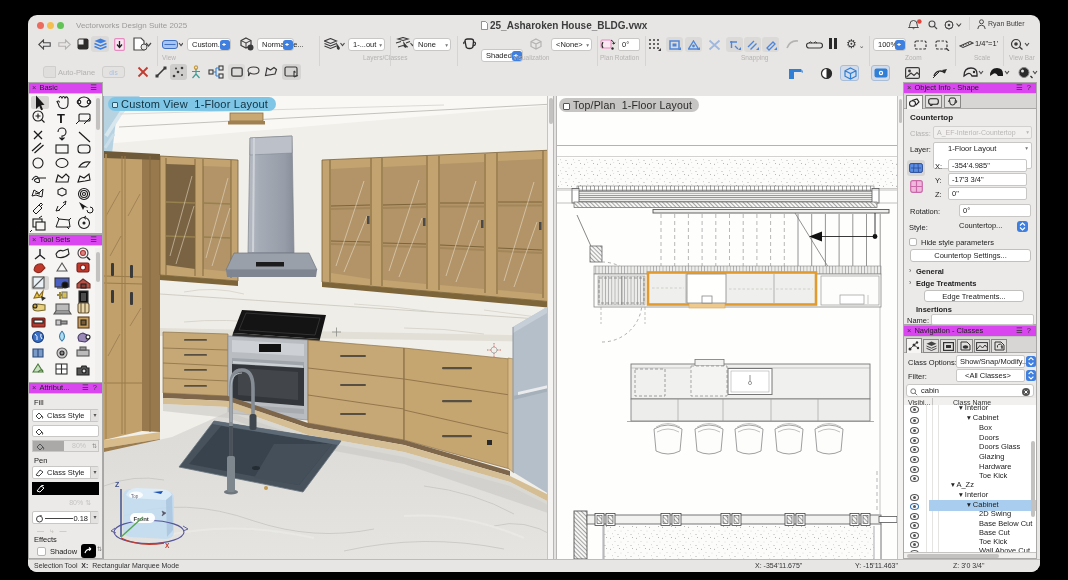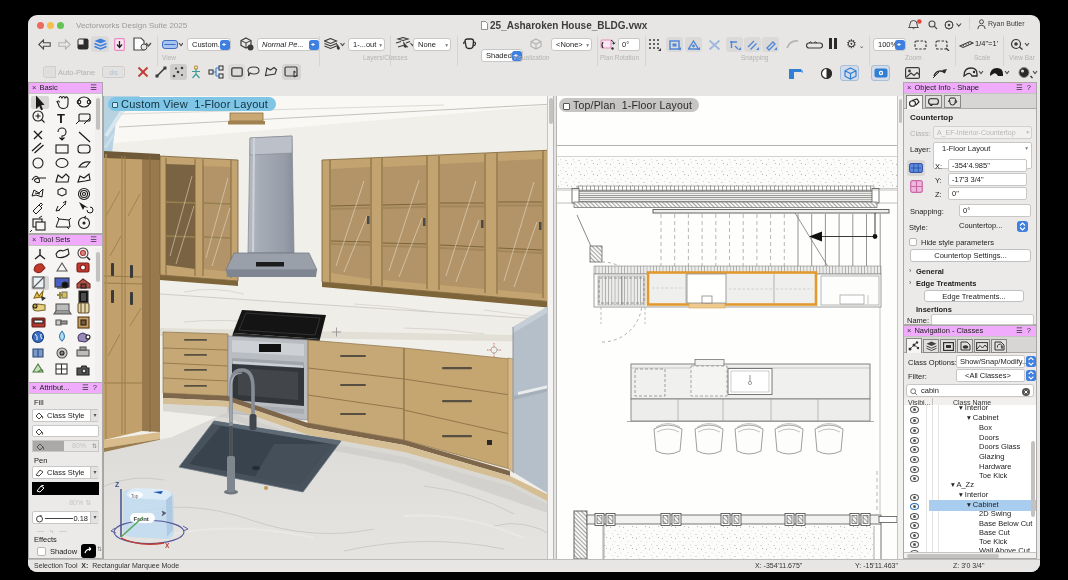--- a/index.html
+++ b/index.html
@@ -9,21 +9,21 @@
 #winbg{position:absolute;left:28px;top:15px;width:1012px;height:557px;background:#E8E6E5;border-radius:9px;}
 .grplabel{position:absolute;font-size:6.5px;color:#B5B3B1;white-space:nowrap;}
 .vsep{position:absolute;width:1px;background:#D6D4D2;}
 .dd{position:absolute;height:13px;background:#FFFFFF;border:1px solid #C9C7C5;border-radius:3px;font-size:7.5px;color:#222;line-height:11px;padding-left:4px;white-space:nowrap;}
 .dd .sp{position:absolute;right:0.5px;top:0.5px;width:10px;height:10px;background:#3E7FE0;border-radius:2.5px;}
 .dd .sp:after{content:"";position:absolute;left:2.6px;top:1.2px;border:2.4px solid transparent;border-bottom-color:#fff;}
 .dd .sp:before{content:"";position:absolute;left:2.6px;bottom:1.2px;border:2.4px solid transparent;border-top-color:#fff;}
 .dd .ch{position:absolute;right:2px;top:1px;font-size:5.5px;color:#777;}
 .snapbox{position:absolute;width:17px;height:15px;background:#DCDAD9;border-radius:3px;}
 .pal{position:absolute;background:#ECEAE9;border:1px solid #ABA9A7;}
-.palhead{height:11px;background:#f0abfc;border-bottom:1px solid #C6C4C2;font-size:7.5px;color:#222;line-height:10px;padding-left:3px;position:relative;}
+.palhead{height:11px;background:#d946ef;border-bottom:1px solid #C6C4C2;font-size:7.5px;color:#222;line-height:10px;padding-left:3px;position:relative;}
 .palhead .hx{margin-right:3px;color:#333;}
 .palhead .hh{position:absolute;right:4px;top:0;color:#333;letter-spacing:1px;}
 .field{position:absolute;background:#fff;border:1px solid #C9C7C5;border-radius:2px;font-size:7.5px;color:#222;line-height:11px;padding-left:3px;white-space:nowrap;}
 .lbl{position:absolute;font-size:7.5px;color:#222;white-space:nowrap;}
 .thumb{position:absolute;background:#C4C2C0;border-radius:3px;}
 .eye{position:absolute;left:6px;width:9px;height:7px;border:1px solid #555;border-radius:50%;}
 .eye:after{content:"";position:absolute;left:2px;top:1px;width:3px;height:3px;background:#555;border-radius:50%;}
 svg{display:block;}
 </style>
 </head>
@@ -91,21 +91,21 @@
         <rect x="0.5" y="0.5" width="15" height="8" rx="2.5" fill="#A8C4F0" stroke="#3E6FC0" stroke-width="1"></rect>
         <path d="M2.5 4.5 h11" stroke="#3E6FC0" stroke-width="1"></path>
         <path d="M17 3 l2 2.5 l2 -2.5" fill="none" stroke="#4a4a4a" stroke-width="1.2"></path>
       </svg>
     <div class="dd" style="left:187px;top:38px;width:44px;">Custom...<span class="sp"></span></div>
     <svg class="abs" style="left:240px;top:37px;" width="14" height="14" viewBox="0 0 14 14">
         <path d="M6 1 L11 3.5 V8.5 L6 11 L1 8.5 V3.5 Z" fill="none" stroke="#3a3a3a" stroke-width="1.2"></path>
         <path d="M1 3.5 L6 6 L11 3.5 M6 6 V11" fill="none" stroke="#3a3a3a" stroke-width="1"></path>
         <circle cx="10.5" cy="10.5" r="3" fill="#3a3a3a"></circle>
       </svg>
-    <div class="dd" style="left:257px;top:38px;width:63px;font-style:italic;">Normal Pe...<span class="sp"></span></div>
+    <div class="dd" style="left:257px;top:38px;width:37px;">Normal Pe...<span class="sp"></span></div>
     <div class="vsep" style="left:319px;top:36px;height:30px;"></div>
     <svg class="abs" style="left:324px;top:38px;" width="21" height="13" viewBox="0 0 21 13">
         <path d="M6.5 0.5 L12.5 3 L6.5 5.5 L0.5 3 Z M0.5 5.5 L6.5 8 L12.5 5.5 M0.5 8 L6.5 10.5 L12.5 8" fill="none" stroke="#3a3a3a" stroke-width="1.1"></path>
         <path d="M12 4 l4 6 l-1 2 l-2-1 z" fill="#3a3a3a"></path>
         <path d="M16.5 5 l2 2.5 l2 -2.5" fill="none" stroke="#4a4a4a" stroke-width="1.2"></path>
       </svg>
     <div class="dd" style="left:348px;top:38px;width:37px;">1-...out<span class="ch">▾</span></div>
     <div class="vsep" style="left:390px;top:36px;height:30px;"></div>
     <svg class="abs" style="left:394px;top:37px;" width="21" height="14" viewBox="0 0 21 14">
         <path d="M4 2 l5-1.5 5 1.5 -5 1.5 z M2 6 l5-1.5 M12 6 l4-1.5 M4 10 l5-1.5 5 1.5" fill="none" stroke="#3a3a3a" stroke-width="1.1"></path>
@@ -908,37 +908,37 @@
       <svg class="abs" style="left:43px;top:3px;" width="11" height="9" viewBox="0 0 11 9">
           <path d="M2.5 2.5 Q2.5 1 4 1 L7 1 Q8.5 1 8.5 2.5 L8 6 Q8 8 5.5 8 Q3 8 3 6 Z" fill="none" stroke="#222" stroke-width="1"></path>
           <path d="M8.5 3 Q10.5 3.5 9.5 5.5 L8 6" fill="none" stroke="#222" stroke-width="0.9"></path>
           <path d="M2.7 3 Q1 3.5 1.8 5" fill="none" stroke="#222" stroke-width="0.9"></path>
         </svg>
     </div>
     <div class="abs" style="left:6px;top:30px;font-size:8px;font-weight:bold;color:#222;">Countertop</div>
     <div class="abs" style="left:6px;top:46px;font-size:7.5px;color:#B3B1AF;">Class:</div>
     <div class="abs" style="left:29px;top:43px;width:99px;height:13px;background:#F2F0EF;border:1px solid #D2D0CE;border-radius:2px;font-size:7px;color:#B9B7B5;line-height:11px;padding-left:3px;">A_EF-Interior-Countertop <span style="float:right;margin-right:2px;font-size:5.5px;line-height:11px;">▾</span></div>
     <div class="abs" style="left:6px;top:62px;font-size:7.5px;color:#222;">Layer:</div>
-    <div class="abs" style="left:29px;top:59px;width:99px;height:27px;background:#fff;border:1px solid #C9C7C5;border-radius:2px;font-size:7.5px;color:#222;line-height:11px;padding-left:8px;">1-Floor Layout <span style="float:right;margin-right:3px;color:#777;font-size:5.5px;line-height:11px;">▾</span></div>
+    <div class="abs" style="left:29px;top:59px;width:99px;height:27px;background:#fff;border:1px solid #C9C7C5;border-radius:2px;font-size:7.5px;color:#222;line-height:11px;padding-left:14px;">1-Floor Layout <span style="float:right;margin-right:3px;color:#777;font-size:5.5px;line-height:11px;">▾</span></div>
     <div class="abs" style="left:3px;top:77px;width:18px;height:16px;background:#D8D6D5;border-radius:3px;"></div>
     <svg class="abs" style="left:5px;top:80px;" width="14" height="10" viewBox="0 0 14 10">
         <rect x="0.6" y="0.6" width="12.8" height="8.8" rx="1.5" fill="#5B8DE0" stroke="#2a4a9a" stroke-width="1"></rect>
         <path d="M2 5 h10 M5 1 L4.5 9 M9 1 L9.5 9" stroke="#2a4a9a" stroke-width="0.8" fill="none"></path>
       </svg>
     <svg class="abs" style="left:6px;top:97px;" width="13" height="13" viewBox="0 0 13 13">
         <rect x="0.7" y="0.7" width="11.6" height="11.6" rx="2" fill="#F0B8DC" stroke="#C86AA8" stroke-width="1.2"></rect>
         <path d="M6.5 1 V12 M1 6.5 H12" stroke="#C86AA8" stroke-width="1.2"></path>
       </svg>
     <div class="abs" style="left:31px;top:79px;font-size:7.5px;color:#222;">X:</div>
     <div class="field" style="left:44px;top:76px;width:79px;height:13px;">-354'4.985"</div>
     <div class="abs" style="left:31px;top:93px;font-size:7.5px;color:#222;">Y:</div>
     <div class="field" style="left:44px;top:90px;width:79px;height:13px;">-17'3 3/4"</div>
     <div class="abs" style="left:31px;top:107px;font-size:7.5px;color:#222;">Z:</div>
     <div class="field" style="left:44px;top:104px;width:79px;height:13px;">0"</div>
-    <div class="abs" style="left:6px;top:124px;font-size:7.5px;color:#222;">Snapping:</div>
+    <div class="abs" style="left:6px;top:124px;font-size:7.5px;color:#222;">Rotation:</div>
     <div class="field" style="left:55px;top:121px;width:72px;height:13px;">0°</div>
     <div class="abs" style="left:5px;top:140px;font-size:7.5px;color:#222;">Style:</div>
     <div class="abs" style="left:55px;top:137px;width:60px;height:13px;font-size:7.5px;color:#222;line-height:12px;">Countertop...</div>
     <div class="abs" style="left:113px;top:138px;width:11px;height:11px;background:#3E7FE0;border-radius:3px;">
       <svg width="11" height="11" viewBox="0 0 11 11">
           <path d="M3 4.5 L5.5 2 L8 4.5 M3 6.5 L5.5 9 L8 6.5" fill="none" stroke="#fff" stroke-width="1.2"></path>
         </svg>
     </div>
     <div class="abs" style="left:5px;top:155px;width:8px;height:8px;background:#fff;border:1px solid #B9B7B5;border-radius:2px;"></div>
     <div class="abs" style="left:17px;top:155px;font-size:7.5px;color:#222;">Hide style parameters</div>

